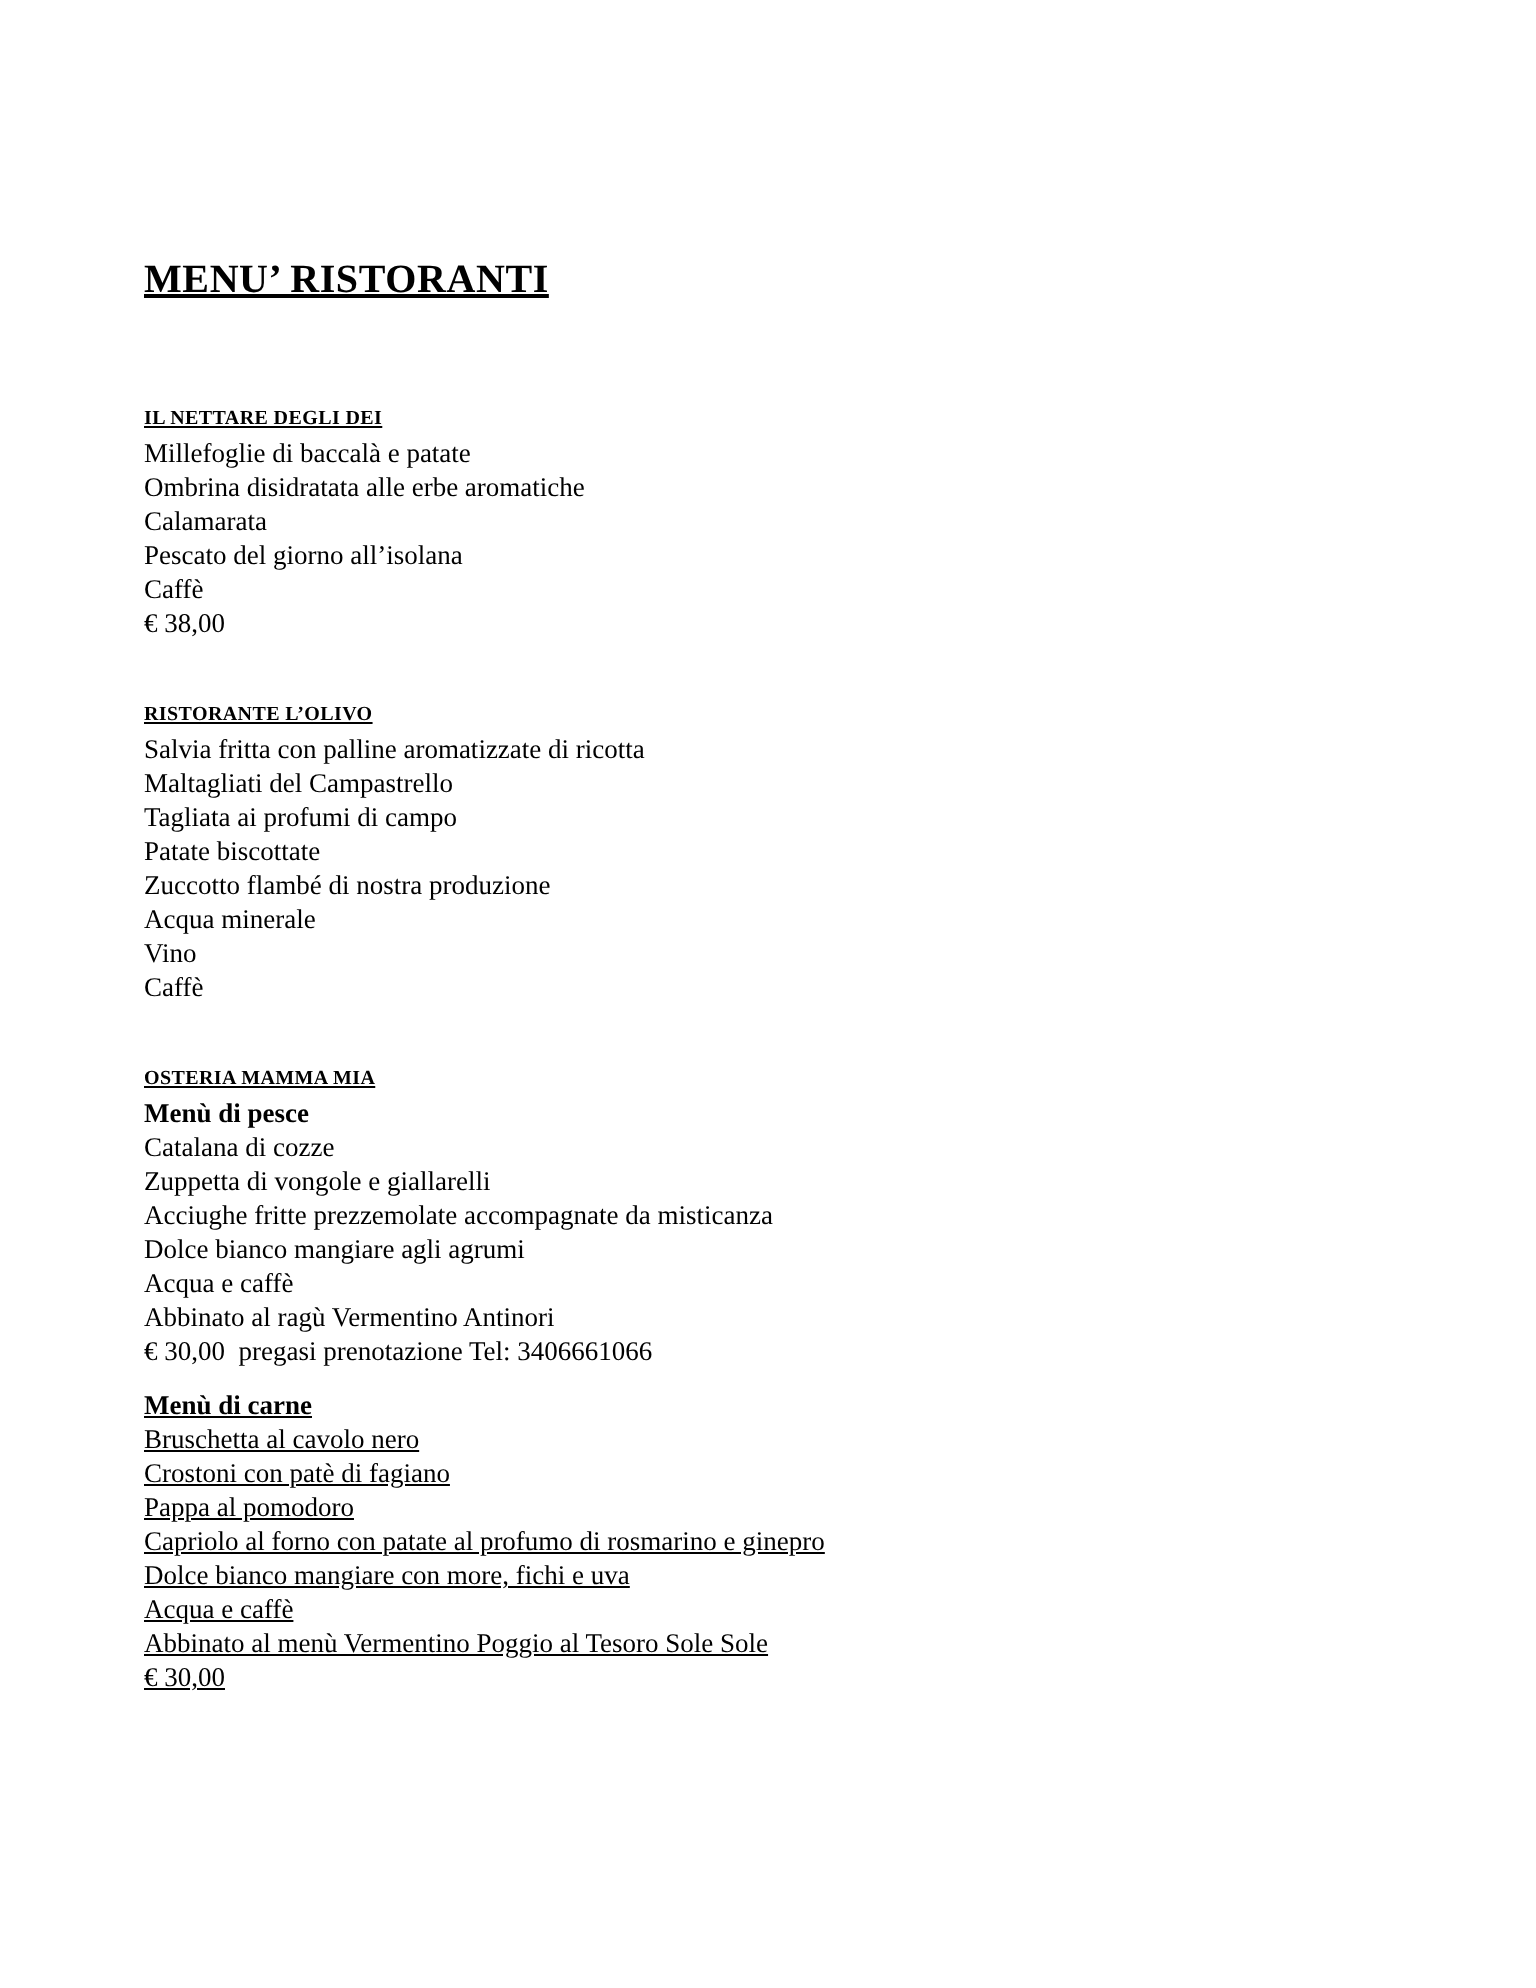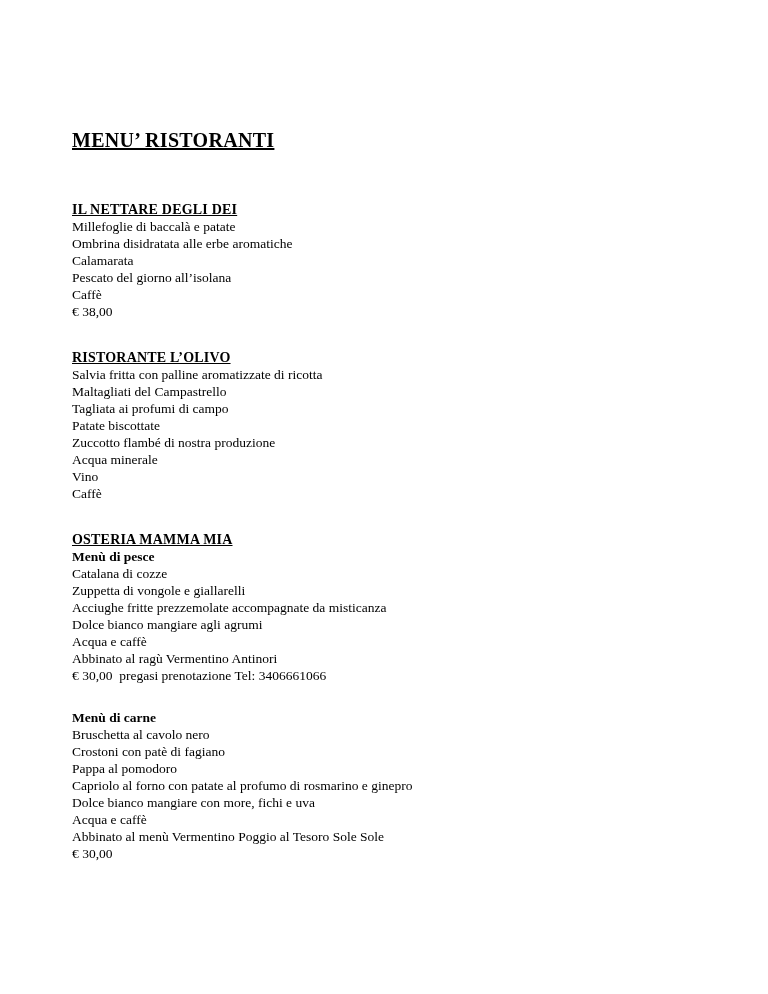--- a/index.html
+++ b/index.html
@@ -26,29 +26,30 @@
     margin: 0 0 49px 0;
     letter-spacing: 0.3px;
   }
   .section {
     margin: 0 0 29px 0;
   }
   .section:last-child {
     margin-bottom: 0;
   }
   .section-heading {
-    font-size: 14px;
+    font-size: 10px;
     line-height: 17px;
     font-weight: 700;
     text-decoration: underline;
     margin: 0;
     letter-spacing: 0.2px;
   }
   .block + .block {
-    margin-top: 25px;
+    margin-top: 10px;
+    text-decoration: underline;
   }
   .subheading {
     font-size: 13.5px;
     line-height: 17px;
     font-weight: 700;
     margin: 0;
   }
   .line {
     font-size: 13.5px;
     line-height: 17px;

